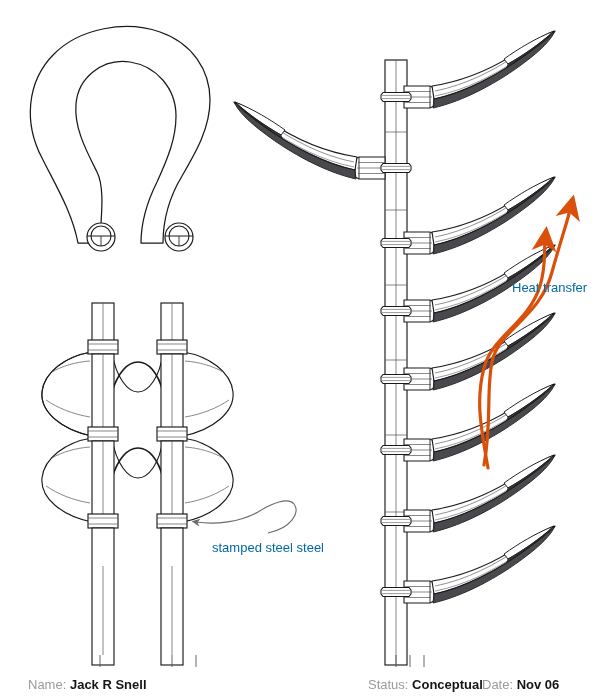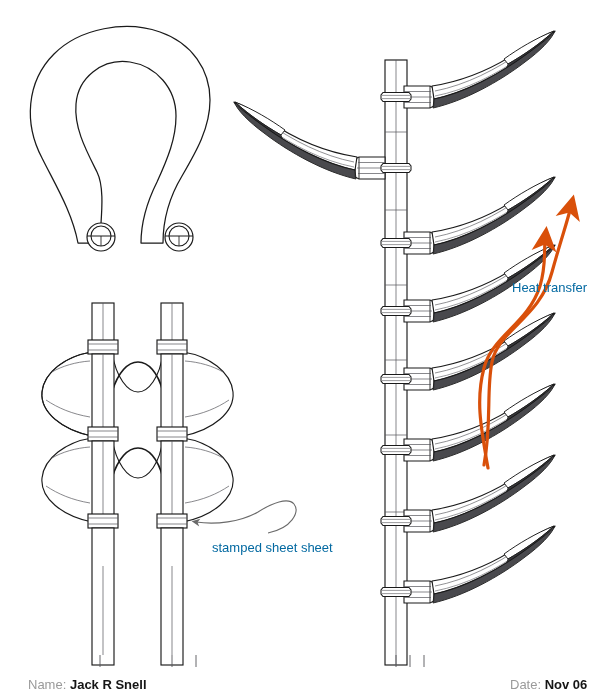--- a/index.html
+++ b/index.html
@@ -314,26 +314,30 @@
   <g>
     <line x1="100" y1="655" x2="100" y2="667" stroke="#55555a" stroke-width="0.9"></line>
     <line x1="172" y1="655" x2="172" y2="667" stroke="#55555a" stroke-width="0.9"></line>
     <line x1="196" y1="655" x2="196" y2="667" stroke="#55555a" stroke-width="0.9"></line>
     <line x1="396" y1="655" x2="396" y2="667" stroke="#55555a" stroke-width="0.9"></line>
     <line x1="410" y1="655" x2="410" y2="667" stroke="#55555a" stroke-width="0.9"></line>
     <line x1="424" y1="655" x2="424" y2="667" stroke="#55555a" stroke-width="0.9"></line>
   </g>
 </svg>
 
-<div class="ann" id="ann-sheet-steel">stamped sheet sheet</div>
+<div class="ann" id="ann-sheet-steel">stamped steel steel</div>
 
 <div class="ann" id="ann-heat">Heat transfer</div>
 
 <div class="footer">
   <div class="foot-cell" style="left:28px; top:4px;">
     <span class="foot-label">Name:</span>
     <span class="foot-value">Jack R Snell</span>
   </div>
-  <div class="foot-cell" style="left:482px; top:4px;padding-left:28px;">
+  <div class="foot-cell" style="left:368px; top:4px;">
+    <span class="foot-label">Status:</span>
+    <span class="foot-value">Conceptual</span>
+  </div>
+  <div class="foot-cell" style="left:482px; top:4px;">
     <span class="foot-label">Date:</span>
     <span class="foot-value">Nov 06</span>
   </div>
 </div>
 
 </body></html>

